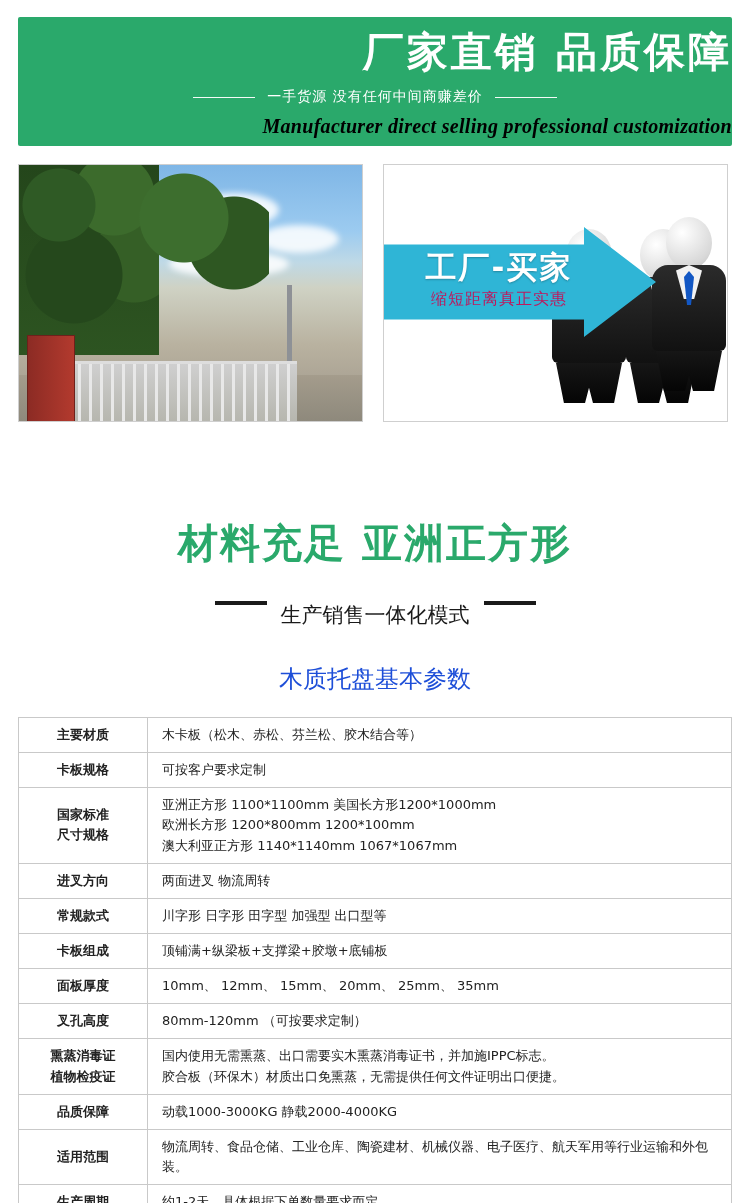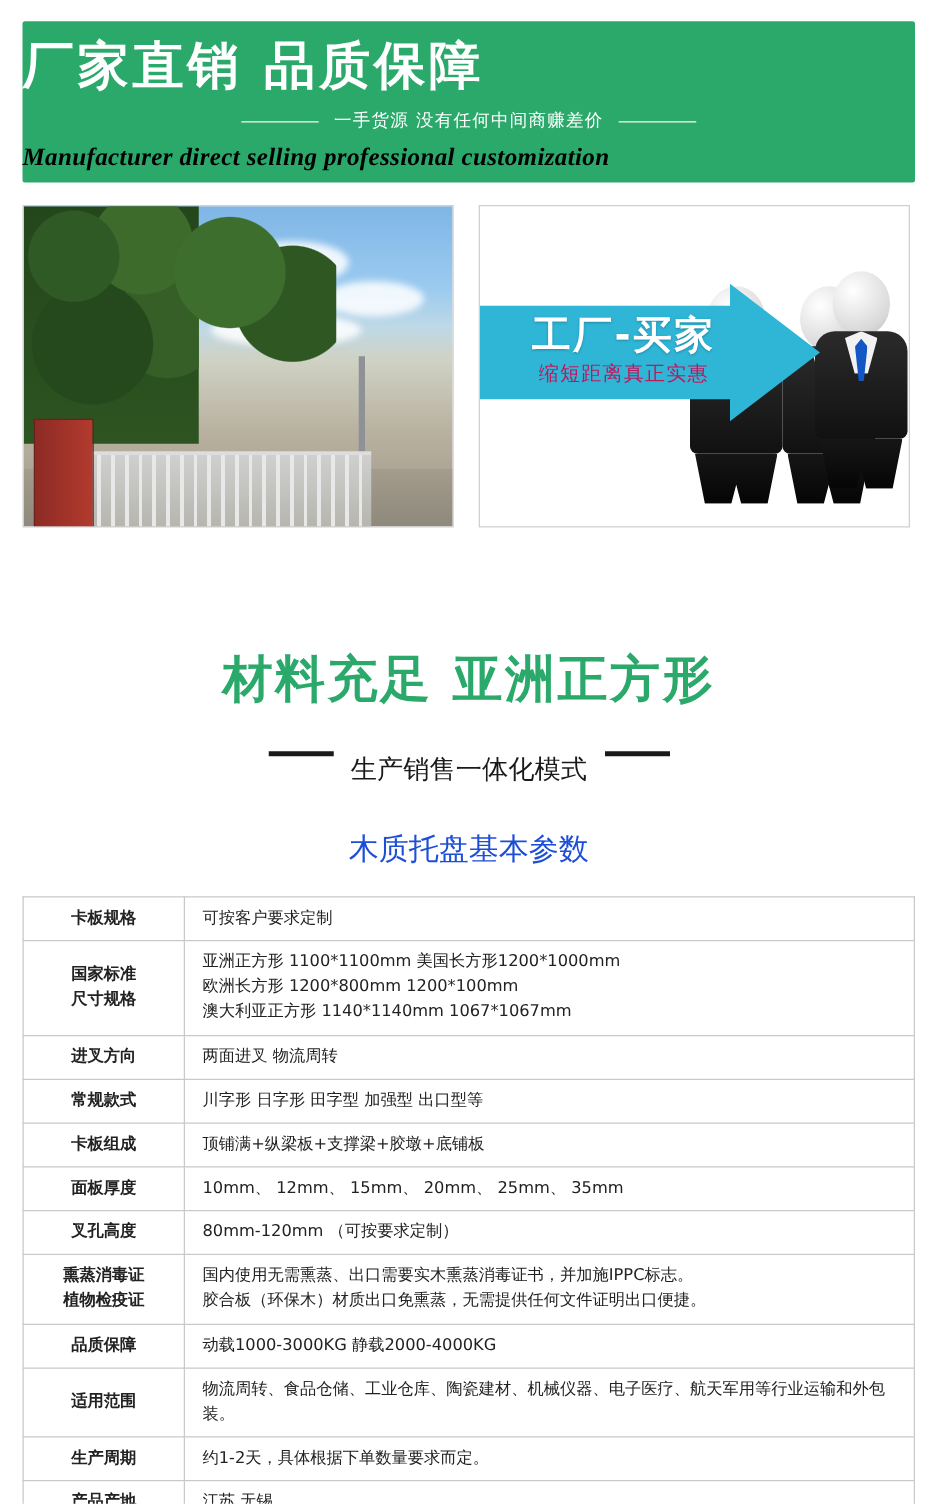--- a/index.html
+++ b/index.html
@@ -23,21 +23,21 @@
 
   
   .banner {
     position: relative;
     margin: 17px 18px 0 18px;
     height: 129px;
     background: #2aa96b;
     border-radius: 2px;
     display: flex;
     flex-direction: column;
-    align-items: flex-start;
+    align-items: flex-end;
     justify-content: center;
   }
   .banner-title {
     color: #ffffff;
     font-size: 41px;
     font-weight: bold;
     letter-spacing: 3px;
     line-height: 1.15;
     margin-top: 4px;
     font-family: "DejaVu Sans", "Liberation Sans", sans-serif;
@@ -314,20 +314,24 @@
   <div class="sub-rule-row">
     <div class="sub-rule"></div>
     <div class="sub-text">生产销售一体化模式</div>
     <div class="sub-rule"></div>
   </div>
   <div class="section-title">木质托盘基本参数</div>
 
   <table class="spec">
     <tbody>
         <tr>
+          <td class="k">主要材质</td>
+          <td class="v">木卡板（松木、赤松、芬兰松、胶木结合等）</td>
+        </tr>
+        <tr>
           <td class="k">卡板规格</td>
           <td class="v">可按客户要求定制</td>
         </tr>
         <tr>
           <td class="k">国家标准
 尺寸规格</td>
           <td class="v">
             <span class="std-line">亚洲正方形 1100*1100mm      美国长方形1200*1000mm</span>
             <span class="std-line">欧洲长方形 1200*800mm    1200*100mm</span>
             <span class="std-line">澳大利亚正方形 1140*1140mm  1067*1067mm</span>

